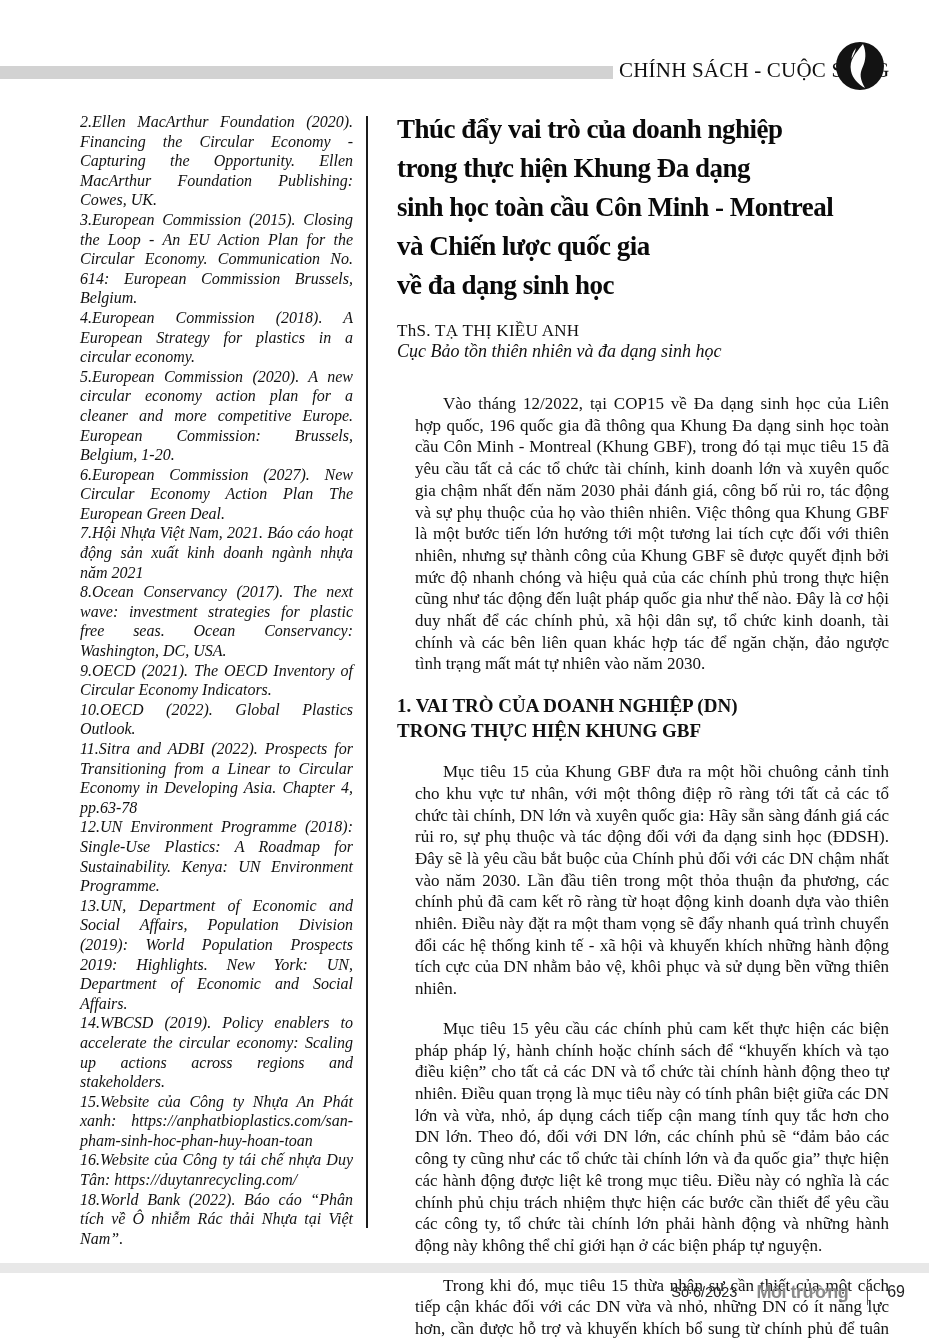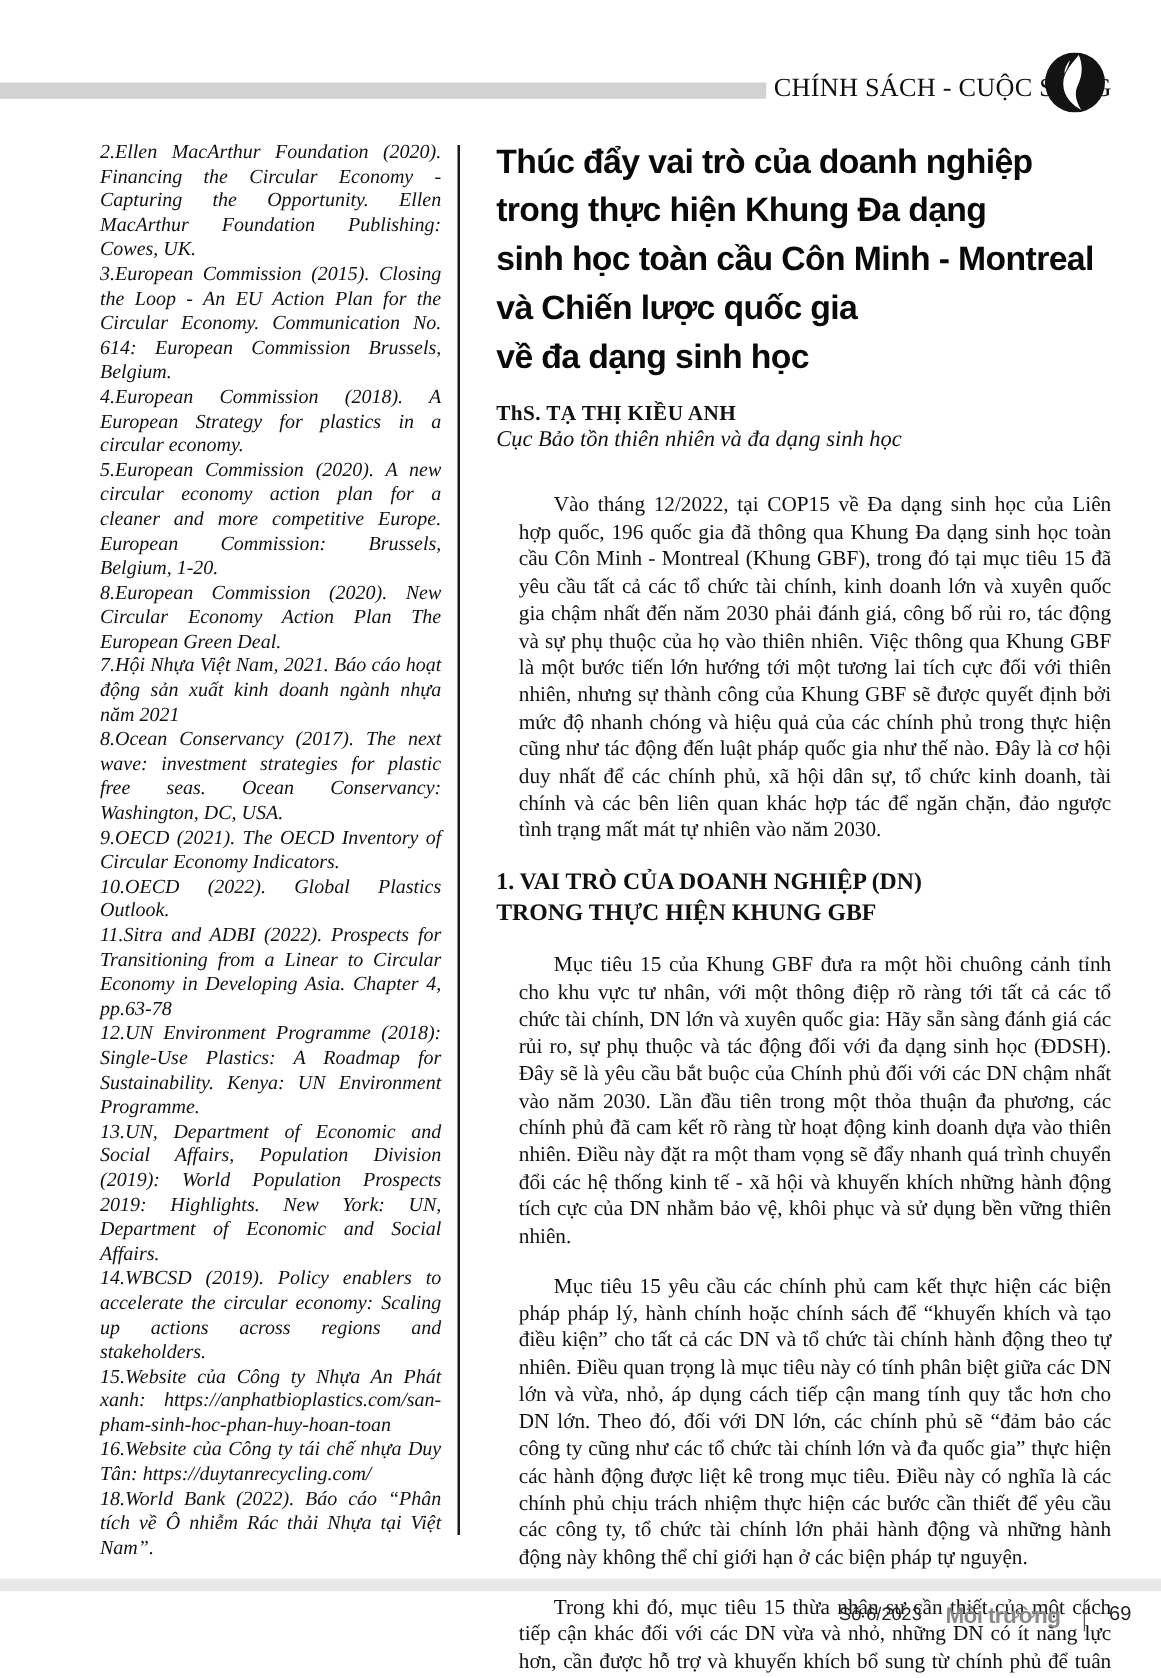--- a/index.html
+++ b/index.html
@@ -50,30 +50,30 @@
     margin: 0;
     font-style: italic;
     font-size: 16px; line-height: 19.6px;
     text-align: justify;
     overflow-wrap: anywhere;
   }
   
   .title { margin: 0 0 0 0; }
   .title-line {
     display: block;
-    font-family: Liberation Sans, sans-serif;
+    font-family: Liberation Serif, serif;
     font-weight: bold;
     font-size: 27px; line-height: 39px;
     letter-spacing: -0.5px;
     white-space: nowrap;
     color: #0a0a0a;
   }
   .author {
     margin-top: 15px;
-    font-weight: bold;
+    font-weight: normal;
     font-size: 17px; line-height: 21px;
     letter-spacing: 0.3px;
   }
   .affiliation {
     font-style: italic;
     font-size: 18px; line-height: 21px;
   }
   .body-text { margin-top: 31px; }
   .para {
     margin: 18px;
@@ -129,21 +129,21 @@
       <path d="M27 2 C19 12 13 18 15 29 C16.5 36.5 22 42 29 46 C24 37 23.5 32 26.5 25.5 C30 18.5 30.5 10 27 2 Z" fill="#ffffff"></path>
       <path d="M20 6 C17 10 15.5 13 15.5 17 C17.5 13.5 19 10 20 6 Z" fill="#ffffff"></path>
     </svg>
   </div>
 
   <div class="left-col">
     <p class="ref">2.Ellen MacArthur Foundation (2020). Financing the Circular Economy - Capturing the Opportunity. Ellen MacArthur Foundation Publishing: Cowes, UK.</p>
     <p class="ref">3.European Commission (2015). Closing the Loop - An EU Action Plan for the Circular Economy. Communication No. 614: European Commission Brussels, Belgium.</p>
     <p class="ref">4.European Commission (2018). A European Strategy for plastics in a circular economy.</p>
     <p class="ref">5.European Commission (2020). A new circular economy action plan for a cleaner and more competitive Europe. European Commission: Brussels, Belgium, 1-20.</p>
-    <p class="ref">8.European Commission (2020). New Circular Economy Action Plan The European Green Deal.</p>
+    <p class="ref">6.European Commission (2027). New Circular Economy Action Plan The European Green Deal.</p>
     <p class="ref">7.Hội Nhựa Việt Nam, 2021. Báo cáo hoạt động sản xuất kinh doanh ngành nhựa năm 2021</p>
     <p class="ref">8.Ocean Conservancy (2017). The next wave: investment strategies for plastic free seas. Ocean Conservancy: Washington, DC, USA.</p>
     <p class="ref">9.OECD (2021). The OECD Inventory of Circular Economy Indicators.</p>
     <p class="ref">10.OECD (2022). Global Plastics Outlook.</p>
     <p class="ref">11.Sitra and ADBI (2022). Prospects for Transitioning from a Linear to Circular Economy in Developing Asia. Chapter 4, pp.63-78</p>
     <p class="ref">12.UN Environment Programme (2018): Single-Use Plastics: A Roadmap for Sustainability. Kenya: UN Environment Programme.</p>
     <p class="ref">13.UN, Department of Economic and Social Affairs, Population Division (2019): World Population Prospects 2019: Highlights. New York: UN, Department of Economic and Social Affairs.</p>
     <p class="ref">14.WBCSD (2019). Policy enablers to accelerate the circular economy: Scaling up actions across regions and stakeholders.</p>
     <p class="ref">15.Website của Công ty Nhựa An Phát xanh: https://anphatbioplastics.com/san-pham-sinh-hoc-phan-huy-hoan-toan</p>
     <p class="ref">16.Website của Công ty tái chế nhựa Duy Tân: https://duytanrecycling.com/</p>

